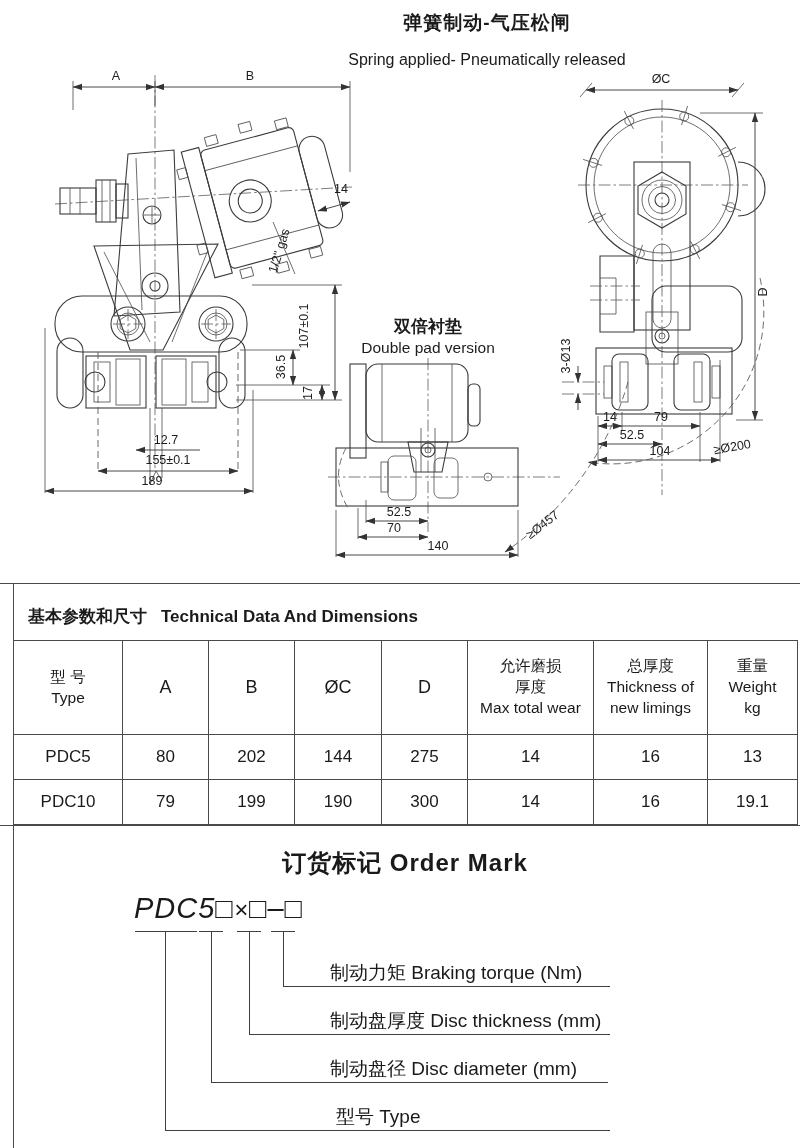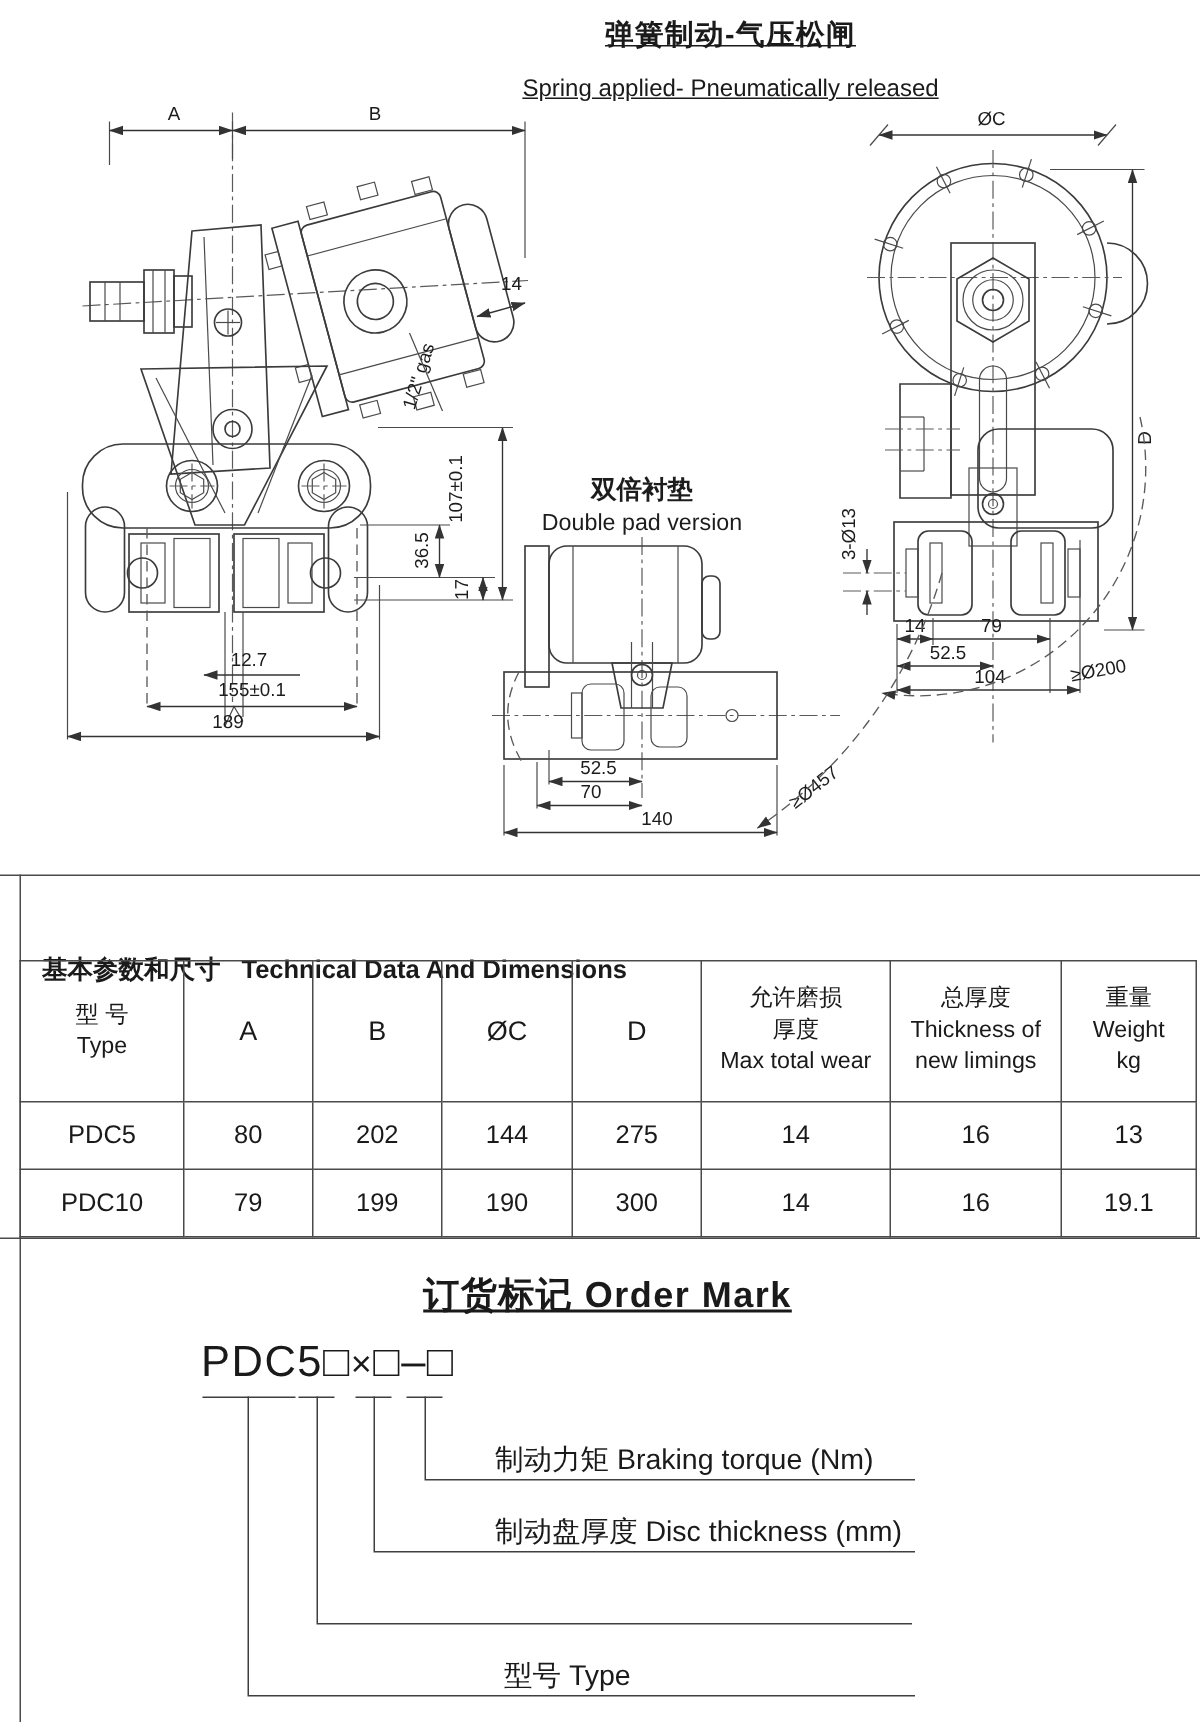--- a/index.html
+++ b/index.html
@@ -1,18 +1,18 @@
 <!DOCTYPE html>
 <html><head>
 <meta charset="utf-8">
 <style>
   html,body{margin:0;padding:0;background:#fff;}
   body{width:800px;height:1148px;position:relative;font-family:"Liberation Sans",sans-serif;color:#1a1a1a;overflow:hidden;}
   .abs{position:absolute;}
-  .ctr{text-align:center;text-decoration:underline;}
+  .ctr{text-align:center;}
   
   .hrule{height:1px;background:#4a4a4a;}
   .vrule{width:1px;background:#4a4a4a;}
   
   .title-zh{font-size:19px;font-weight:bold;letter-spacing:1px;}
   .title-en{font-size:16px;margin-top:18px;}
   
   svg text{font-family:"Liberation Sans",sans-serif;fill:#1c1c1c;}
   .ln{fill:none;stroke:#3b3b3b;stroke-width:1.1;}
   .thin{fill:none;stroke:#4a4a4a;stroke-width:.8;}
@@ -28,21 +28,21 @@
   
   table.spec{position:absolute;left:13px;top:640px;width:784px;border-collapse:collapse;table-layout:fixed;}
   table.spec th,table.spec td{border:1px solid #4a4a4a;text-align:center;vertical-align:middle;padding:0;font-weight:normal;}
   table.spec thead tr{height:94px;}
   table.spec tbody tr{height:45px;}
   table.spec th{font-size:15.5px;line-height:1.35;}
   table.spec td{font-size:17px;}
   table.spec th span{display:block;}
   
   .om-title{font-size:24px;font-weight:bold;letter-spacing:1px;}
-  .om-code{font-size:29px;letter-spacing:1px;white-space:nowrap;}
+  .om-code{font-size:29px;letter-spacing:1px;white-space:nowrap;font-style:italic;}
   .om-line{height:1px;background:#3f3f3f;}
   .om-vline{width:1px;background:#3f3f3f;}
   .om-label{font-size:19px;white-space:nowrap;}
 </style>
 </head>
 <body>
 
 <div class="abs ctr title-zh" style="left:187px;top:10px;width:600px;">弹簧制动-气压松闸</div>
 <div class="abs ctr title-en" style="left:187px;top:33px;width:600px;">Spring applied- Pneumatically released</div>
 
@@ -309,21 +309,21 @@
       <path class="dash" d="M628,322 A310,310 0 0 1 505,492" marker-end="url(#arr)"></path>
       <path class="dash" d="M346,388 Q330,418 348,448"></path>
     </g>
   </g>
 </svg>
 
 <div class="abs hrule" style="left:0;top:583px;width:800px;"></div>
 <div class="abs vrule" style="left:13px;top:583px;height:565px;"></div>
 <div class="abs hrule" style="left:0;top:825px;width:800px;"></div>
 
-<div class="abs sec-title" style="left:28px;top:635px;">
+<div class="abs sec-title" style="left:28px;top:605px;">
   <span>基本参数和尺寸</span><span class="en">Technical Data And Dimensions</span>
 </div>
 
 <table class="spec">
   <colgroup>
     <col style="width:109px">
       <col style="width:86px">
       <col style="width:86px">
       <col style="width:87px">
     <col style="width:86px">
@@ -404,17 +404,18 @@
   <div class="abs om-vline" style="left:211px;top:106px;height:151px;"></div>
   <div class="abs om-vline" style="left:249px;top:106px;height:103px;"></div>
   <div class="abs om-vline" style="left:283px;top:106px;height:55px;"></div>
 
   <div class="abs om-label" style="left:330px;top:135px;">制动力矩 Braking torque (Nm)</div>
   <div class="abs om-line" style="left:283px;top:161px;width:327px;"></div>
 
   <div class="abs om-label" style="left:330px;top:183px;">制动盘厚度  Disc thickness (mm)</div>
   <div class="abs om-line" style="left:249px;top:209px;width:361px;"></div>
 
+  <div class="abs om-label" style="left:330px;top:231px;">制动盘径  Disc diameter (mm)</div>
   <div class="abs om-line" style="left:211px;top:257px;width:397px;"></div>
 
   <div class="abs om-label" style="left:336px;top:279px;text-align:right;">型号 Type</div>
   <div class="abs om-line" style="left:165px;top:305px;width:445px;"></div>
 </div>
 
 </body></html>

